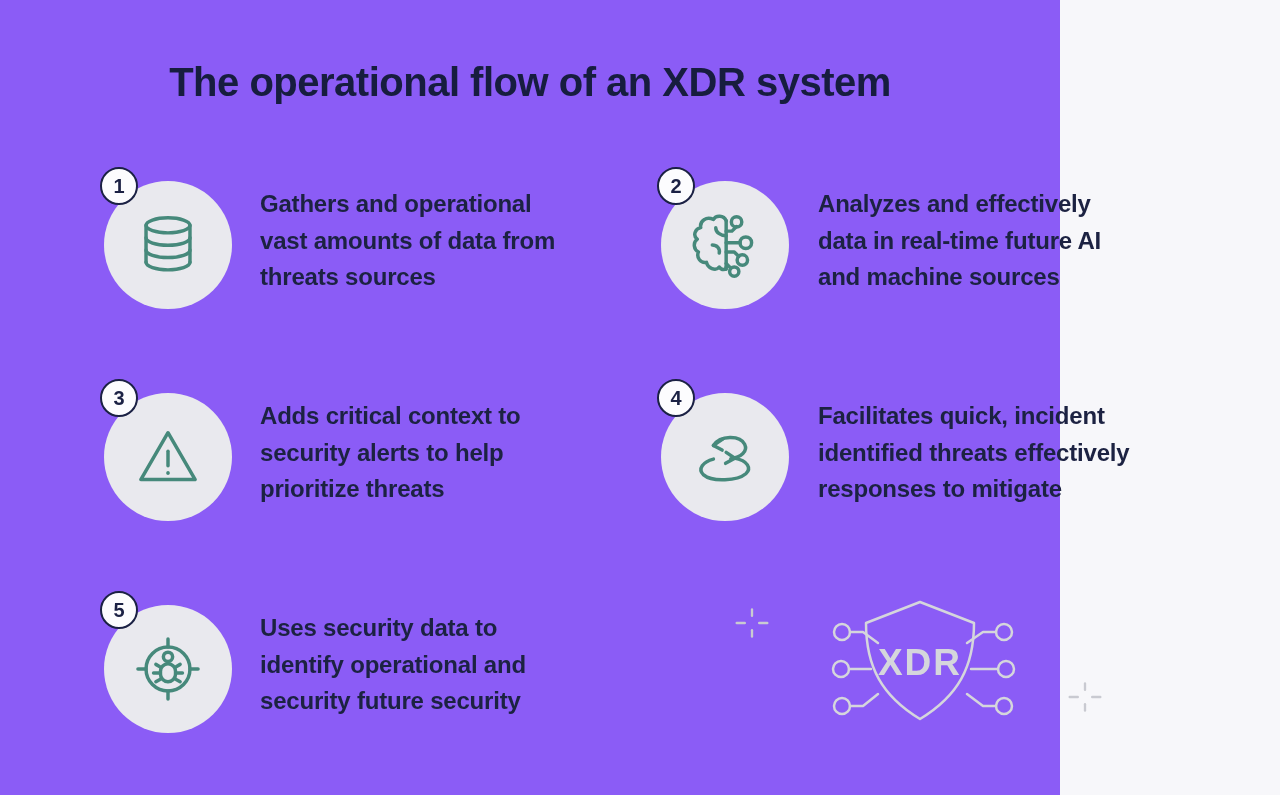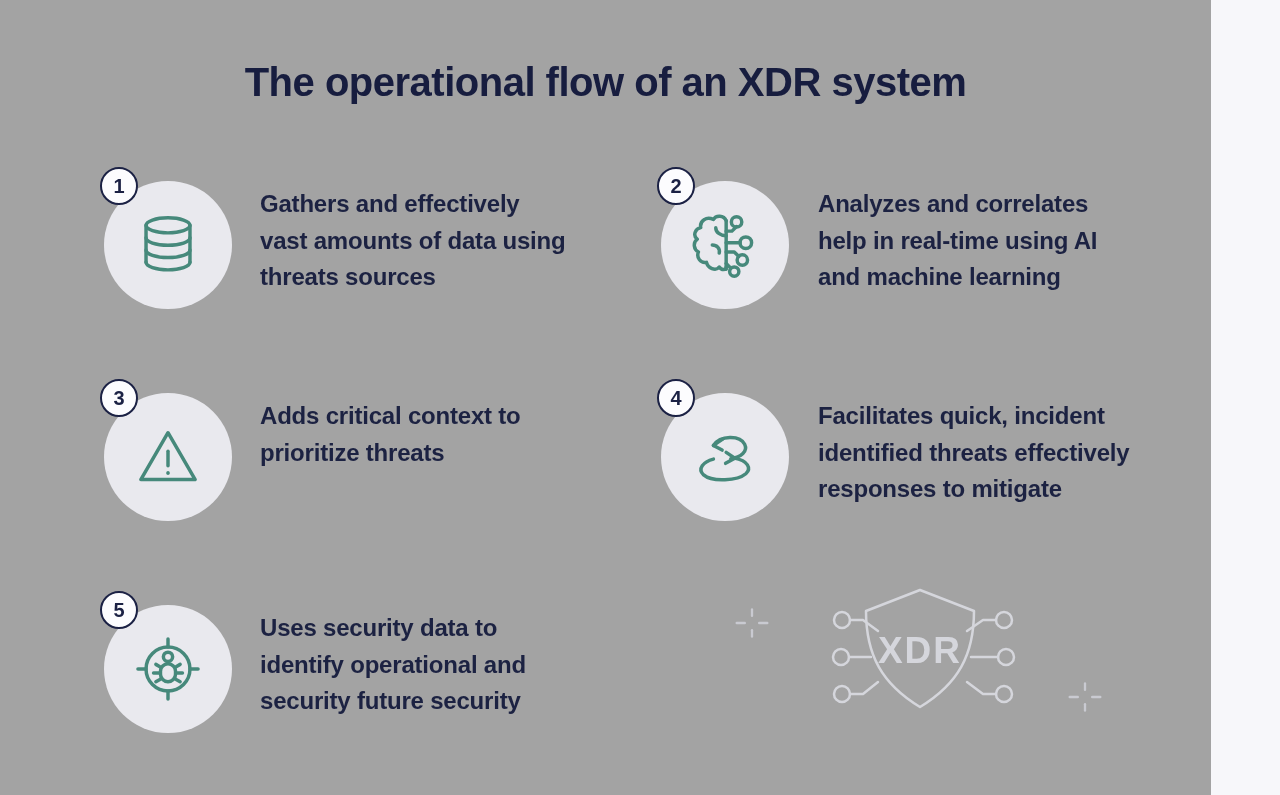--- a/index.html
+++ b/index.html
@@ -4,23 +4,23 @@
 <style>
   * { margin: 0; padding: 0; box-sizing: border-box; }
   html, body { width: 1280px; height: 795px; }
   body {
     font-family: "Liberation Sans", "DejaVu Sans", sans-serif;
     background: #f7f7fa;
     overflow: hidden;
   }
   .canvas {
     position: relative;
-    width: 1211px;
+    width: 1060px;
     height: 795px;
-    background: #a3a3a3;
+    background: #8b5cf6;
   }
   .title {
     position: absolute;
     left: 0; right: 0; top: 58px;
     text-align: center;
     font-size: 40px;
     line-height: 48px;
     font-weight: 700;
     letter-spacing: -0.5px;
     color: #171d3f;
@@ -114,22 +114,22 @@
     <div class="icon-circle">
       <svg viewBox="0 0 64 64">
         <ellipse cx="32" cy="15" rx="19" ry="6.5"></ellipse>
         <path d="M13 15 V47 M51 15 V47"></path>
         <path d="M13 25.7 a19 6.5 0 0 0 38 0"></path>
         <path d="M13 36.4 a19 6.5 0 0 0 38 0"></path>
         <path d="M13 47 a19 6.5 0 0 0 38 0"></path>
       </svg>
     </div>
     <div class="step-text">
-      <div>Gathers and effectively</div>
-      <div>vast amounts of data using</div>
+      <div>Gathers and operational</div>
+      <div>vast amounts of data from</div>
       <div>threats sources</div>
     </div>
   </div>
 
   <div class="step pos-2">
     <div class="num-badge">2</div>
     <div class="icon-circle">
       <svg viewBox="0 0 64 64">
         <path d="M33 11 V53"></path>
         <path d="M33 11 C31 6 24 6 22 10 C16 7 10 11 11 17 C6 18 4 24 8 27 C4 30 5 36 9 38 C7 43 11 48 16 47 C17 52 24 55 27 51 C29 54 33 54 33 51"></path>
@@ -139,37 +139,38 @@
         <circle cx="42" cy="12" r="4.5"></circle>
         <path d="M33 30 H45"></path>
         <circle cx="50" cy="30" r="5"></circle>
         <path d="M33 38 H40 L44 42"></path>
         <circle cx="47" cy="45" r="4.5"></circle>
         <path d="M33 48 L37 52"></path>
         <circle cx="40" cy="55" r="4"></circle>
       </svg>
     </div>
     <div class="step-text">
-      <div>Analyzes and correlates</div>
-      <div>help in real-time using AI</div>
-      <div>and machine learning</div>
+      <div>Analyzes and effectively</div>
+      <div>data in real-time future AI</div>
+      <div>and machine sources</div>
     </div>
   </div>
 
   <div class="step pos-3">
     <div class="num-badge">3</div>
     <div class="icon-circle">
       <svg viewBox="0 0 64 64">
         <path d="M32 11 L55.5 51.5 H8.5 Z"></path>
         <path d="M32 27 V39.5"></path>
         <path d="M32 45.5 V46"></path>
       </svg>
     </div>
     <div class="step-text">
       <div>Adds critical context to</div>
+      <div>security alerts to help</div>
       <div>prioritize threats</div>
     </div>
   </div>
 
   <div class="step pos-4">
     <div class="num-badge">4</div>
     <div class="icon-circle">
       <svg viewBox="0 0 64 64">
         <path d="M22 22 C28 13 45 13 49 21 C52 27 46 32 37 33.5"></path>
         <path d="M30 16.5 L22 22 L29.5 26"></path>
@@ -203,21 +204,21 @@
         <path d="M39 41 L42.5 43"></path>
       </svg>
     </div>
     <div class="step-text">
       <div>Uses security data to</div>
       <div>identify operational and</div>
       <div>security future security</div>
     </div>
   </div>
 
-  <div class="decoration" style="left:825px; top:580px;">
+  <div class="decoration" style="left:825px; top:592px;">
     <svg width="200" height="140" viewBox="0 0 200 140">
       <g class="shield-stroke">
         <path d="M25 40 H38 L53 51"></path>
         <path d="M24 77 H46"></path>
         <path d="M25 114 H38 L53 102"></path>
         <circle cx="17" cy="40" r="8"></circle>
         <circle cx="16" cy="77" r="8"></circle>
         <circle cx="17" cy="114" r="8"></circle>
         <path d="M171 40 H158 L142 51"></path>
         <path d="M173 77 H146"></path>

